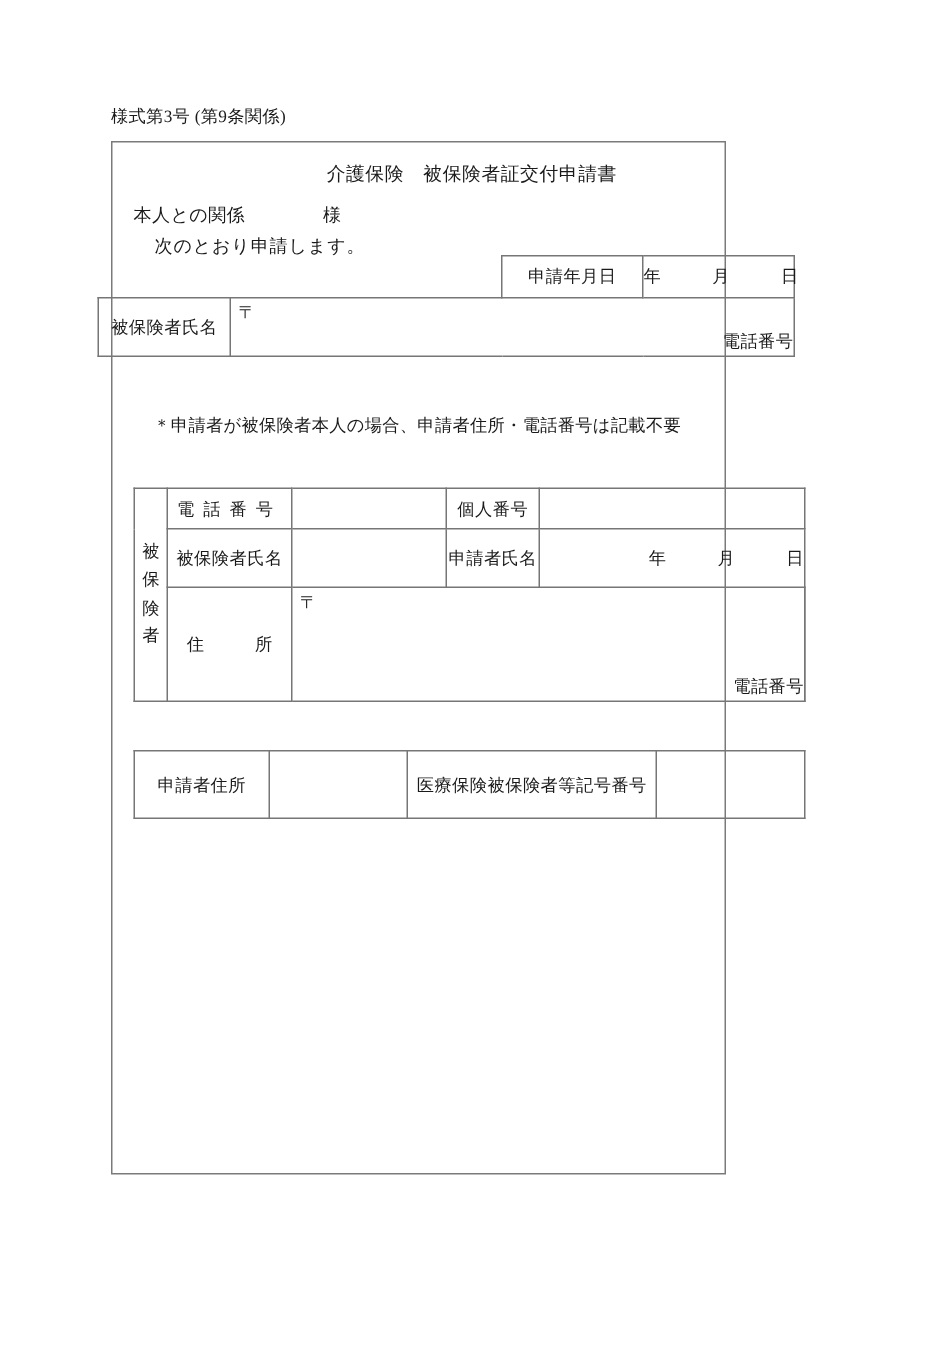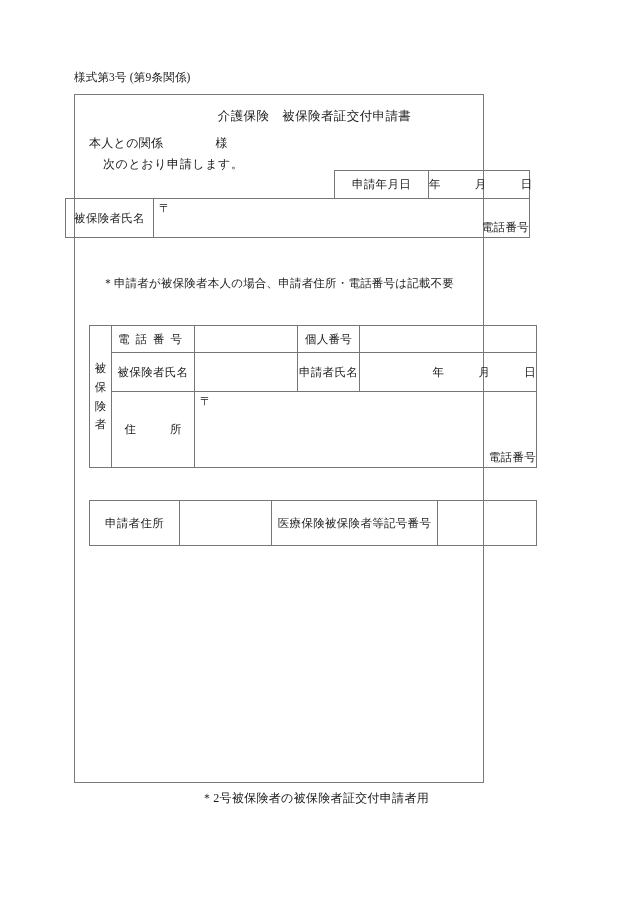--- a/index.html
+++ b/index.html
@@ -286,15 +286,14 @@
     <tbody>
       <tr>
         <td class="lbl">申請者住所</td>
         <td></td>
         <td class="lbl">医療保険被保険者等記号番号</td>
         <td></td>
       </tr>
     </tbody>
   </table>
 
-  <div class="footer-note">＊2号被保険者の被保険者証交付申請者用</div>
 
 </div>
 
 </body></html>

